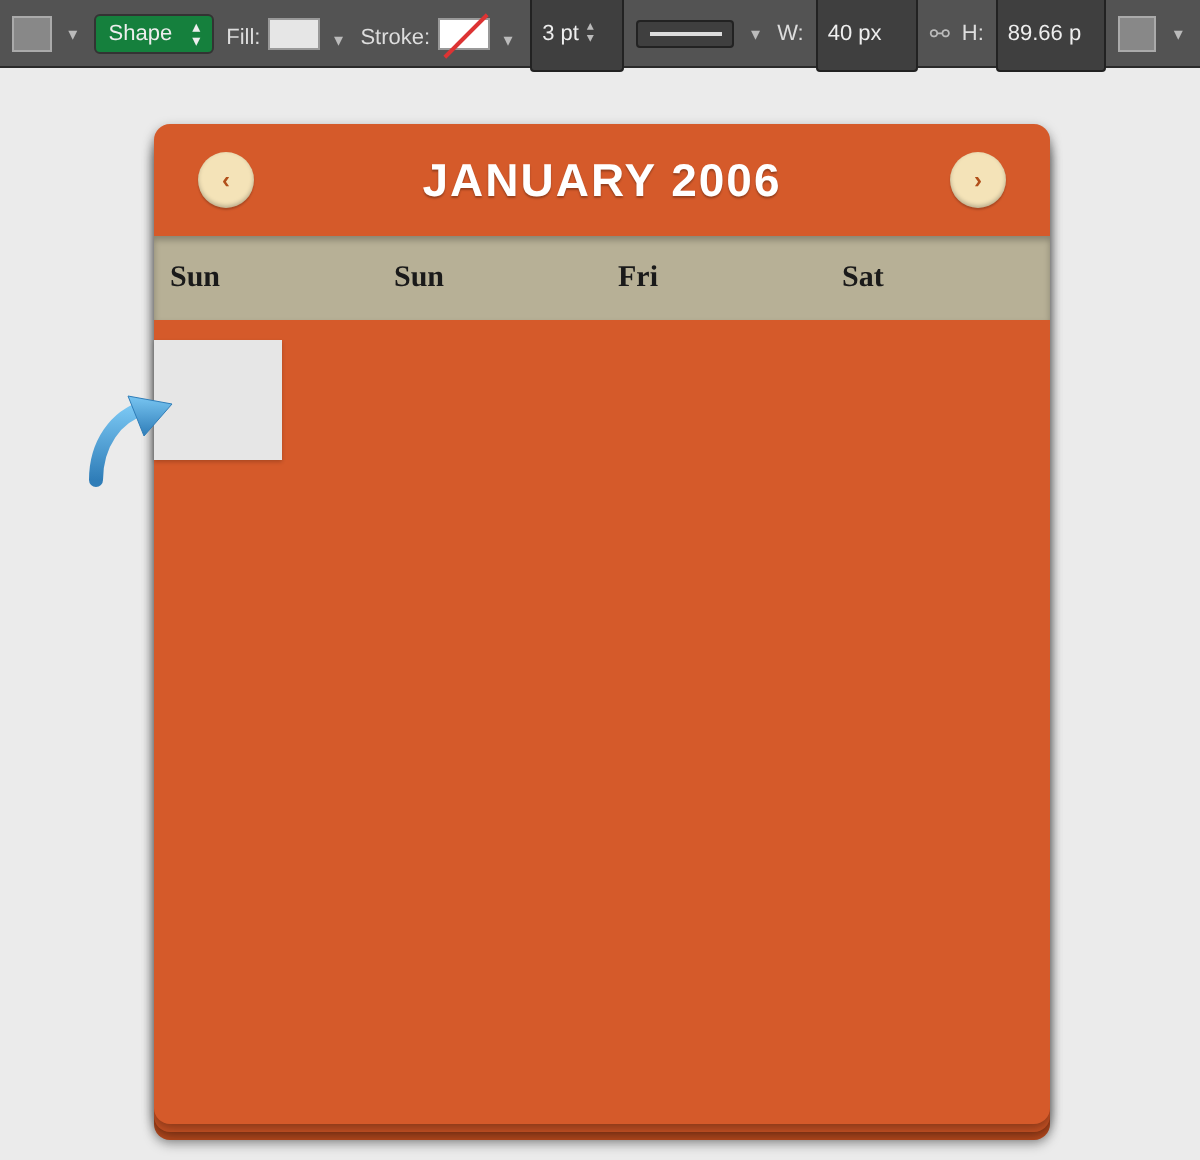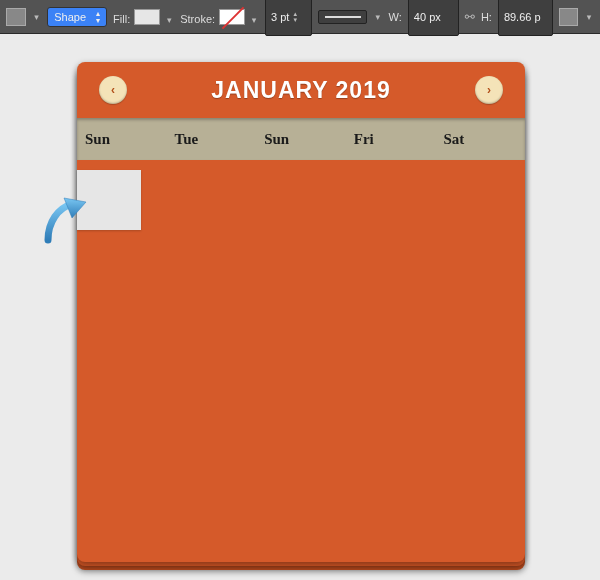--- a/index.html
+++ b/index.html
@@ -26,21 +26,21 @@
     width: 20px; height: 18px;
     background: #888;
     border: 1px solid #aaa;
     display: inline-block;
   }
   .options-bar .dd {
     width: 10px; text-align: center; color: #bbb;
     font-size: 9px;
   }
   .shape-dropdown {
-    background: #3b82f6;
+    background: #15803d;
     border: 1px solid #333;
     border-radius: 3px;
     padding: 2px 6px;
     display: flex;
     align-items: center;
     gap: 10px;
     color: #eee;
   }
   .label { color: #ddd; }
   .fill-box {
@@ -247,29 +247,28 @@
 <div class="canvas">
   <div class="stack">
     <div class="sheet s3"></div>
     <div class="sheet s2"></div>
 
     <div class="sheet s1">
       <div class="cal-header">
         <div class="nav-btn">
           <span>‹</span>
         </div>
-        <div class="title">JANUARY 2019</div>
+        <div class="title">JANUARY 2006</div>
         <div class="nav-btn">
           <span>›</span>
         </div>
       </div>
 
       <div class="dow-row">
         <div class="dow">Sun</div>
-        <div class="dow">Tue</div>
         <div class="dow">Sun</div>
         <div class="dow">Fri</div>
         <div class="dow">Sat</div>
       </div>
 
       <div class="cell"></div>
     </div>
   </div>
 
   <svg class="arrow-annot" viewBox="0 0 46 50">

